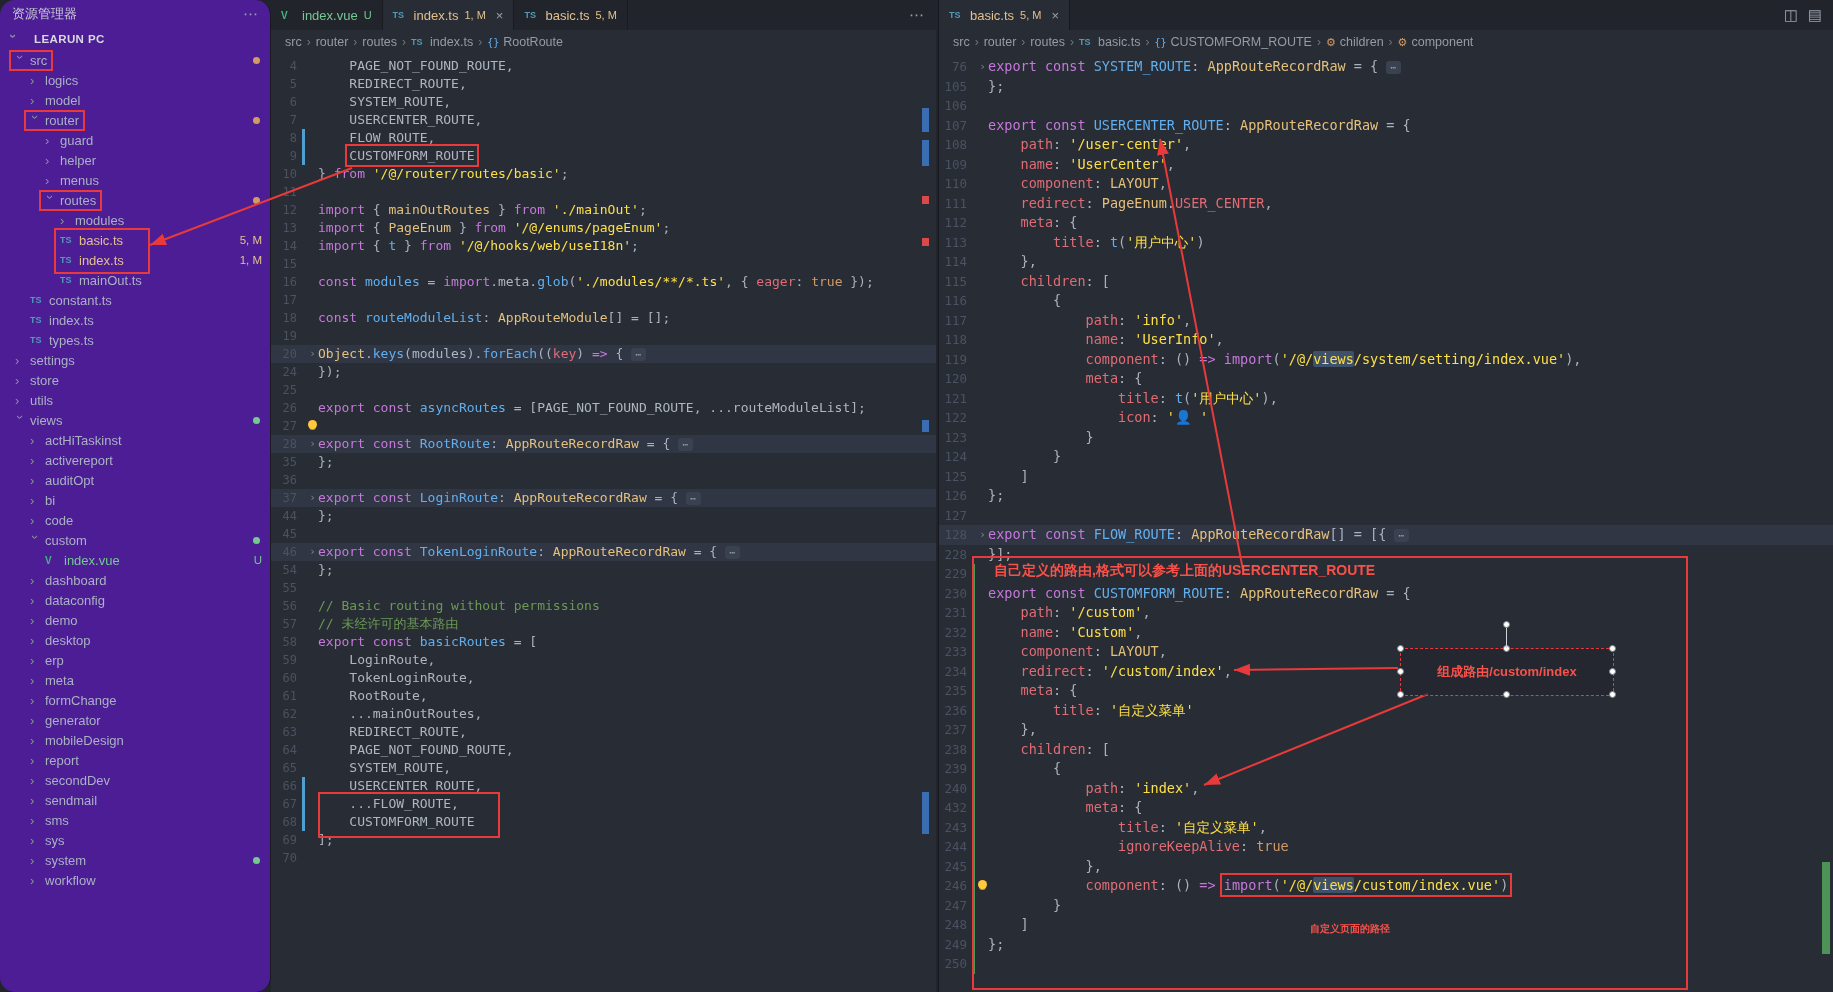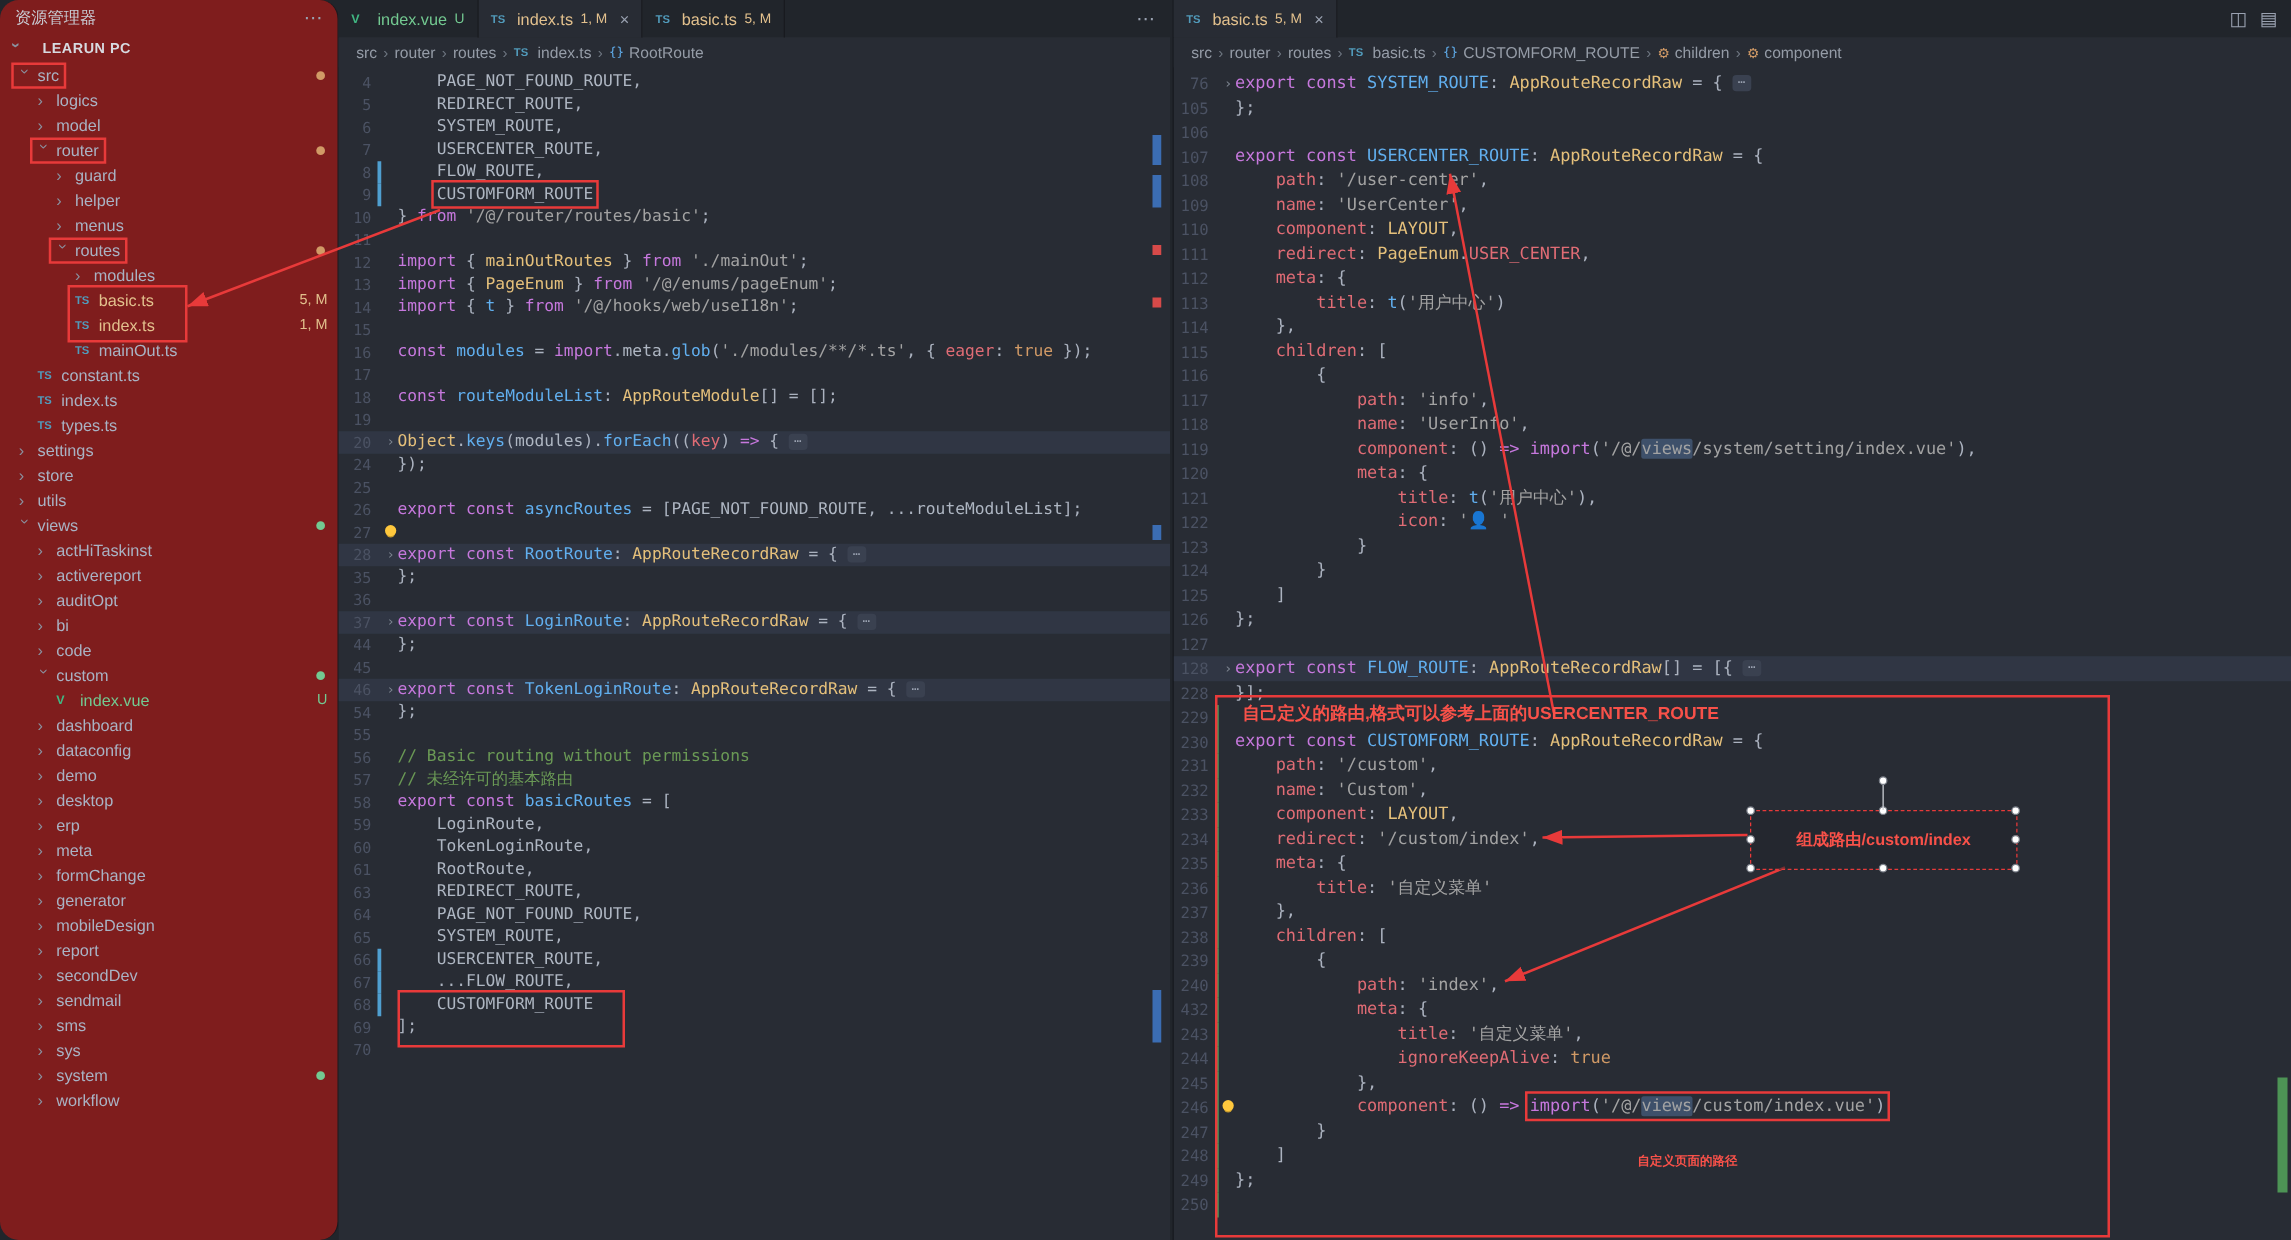--- a/index.html
+++ b/index.html
@@ -1,19 +1,19 @@
 <!DOCTYPE html>
 <html><head>
 <meta charset="utf-8">
 <style>
   html,body{margin:0;padding:0;background:#1b1e24;}
   #window{position:relative;width:1833px;height:992px;background:#21252b;overflow:hidden;
           font-family:"Liberation Sans",sans-serif;color:#abb2bf;}
   
-  #sidebar{position:absolute;left:0;top:0;width:270px;height:992px;background:#7f1d1d;border-right:1px solid #181a1f;border-radius:15px;}
+  #sidebar{position:absolute;left:0;top:0;width:270px;height:992px;background:#4c1d95;border-right:1px solid #181a1f;border-radius:15px;}
   .exp-header{height:28px;display:flex;align-items:center;padding:0 12px;font-size:13px;color:#c8ccd4;}
   .exp-header .more{margin-left:auto;color:#9aa2b1;font-size:15px;cursor:pointer;}
   .root-row{height:22px;display:flex;align-items:center;font-size:11.5px;font-weight:bold;letter-spacing:.4px;color:#d7dae0;padding-left:8px;gap:15px;}
   .tree-row{height:20px;display:flex;align-items:center;font-size:13px;color:#a9b2c3;white-space:nowrap;cursor:pointer;}
   .tree-inner{display:inline-flex;align-items:center;gap:4px;padding:0 3px;}
   .red-outline{outline:2px solid #e83a3a;outline-offset:1px;}
   .chev{display:inline-block;width:11px;color:#8a919f;font-size:13px;line-height:11px;}
   .chev.open{transform:rotate(90deg);}
   .ico-ts{display:inline-block;width:15px;font-size:9px;font-weight:bold;color:#519aba;font-family:"Liberation Sans",sans-serif;}
   .ico-vue{display:inline-block;width:15px;font-size:10px;font-weight:bold;color:#41b883;}
@@ -45,21 +45,21 @@
   #group-1 .cl{height:19.5px;line-height:19.5px;}
   .cl.hl{background:rgba(103,134,192,0.12);}
   .num{width:26px;text-align:right;color:#4b5263;font-size:12px;flex:none;}
   #group-1 .num{width:28px;font-size:12.5px;}
   .dec{width:8px;position:relative;flex:none;margin-left:2px;}
   .dec.m::before,.dec.a::before{content:'';position:absolute;left:3px;top:0;bottom:0;width:3px;}
   .dec.m::before{background:#4f9fd0;}
   .dec.a::before{background:#48985a;}
   .foldc{width:11px;flex:none;color:#7d8590;font-size:11px;text-align:center;}
   .txt{white-space:pre;}
-  .tk-kw{color:#c678dd;} .tk-str{color:#a3a3a3;} .tk-red{color:#e06c75;} .tk-yel{color:#e5c07b;}
+  .tk-kw{color:#c678dd;} .tk-str{color:#fde047;} .tk-red{color:#e06c75;} .tk-yel{color:#e5c07b;}
   .tk-blue{color:#61afef;} .tk-pale{color:#aeb6c2;} .tk-p{color:#abb2bf;} .tk-org{color:#d19a66;}
   .tk-com{color:#6a9955;}
   .tk-hl{background:rgba(94,130,180,0.42);border-radius:2px;}
   .tk-redbox{outline:2px solid #e83a3a;outline-offset:2px;}
   .fold-badge{display:inline-block;background:#3a4150;color:#9aa2b1;border-radius:3px;padding:0 4px;margin-left:8px;font-size:10px;line-height:13px;letter-spacing:1px;vertical-align:middle;}
   .bulb{display:inline-block;width:9px;height:9px;border-radius:50%;background:#ffc83d;box-shadow:0 2px 0 -1px #c79b2e;}
   
   #overlay{position:absolute;left:0;top:0;width:1833px;height:992px;pointer-events:none;z-index:50;}
   .ann-box{position:absolute;border:2px solid #e83a3a;}
   .ann-text{position:absolute;color:#f85149;font-weight:bold;font-family:"Liberation Sans",sans-serif;white-space:nowrap;}
@@ -602,20 +602,26 @@
           <span class="num">60</span>
           <span class="dec"></span>
           <span class="foldc"></span>
           <span class="txt"><span class="tk-pale">    TokenLoginRoute</span><span class="tk-p">,</span></span>
         </div>
         <div class="cl">
           <span class="num">61</span>
           <span class="dec"></span>
           <span class="foldc"></span>
           <span class="txt"><span class="tk-pale">    RootRoute</span><span class="tk-p">,</span></span>
+        </div>
+        <div class="cl">
+          <span class="num">62</span>
+          <span class="dec"></span>
+          <span class="foldc"></span>
+          <span class="txt"><span class="tk-p">    ...</span><span class="tk-pale">mainOutRoutes</span><span class="tk-p">,</span></span>
         </div>
         <div class="cl">
           <span class="num">63</span>
           <span class="dec"></span>
           <span class="foldc"></span>
           <span class="txt"><span class="tk-pale">    REDIRECT_ROUTE</span><span class="tk-p">,</span></span>
         </div>
         <div class="cl">
           <span class="num">64</span>
           <span class="dec"></span>

